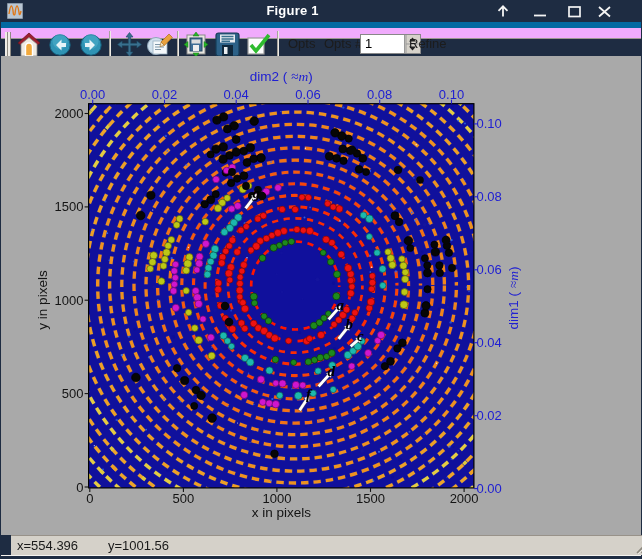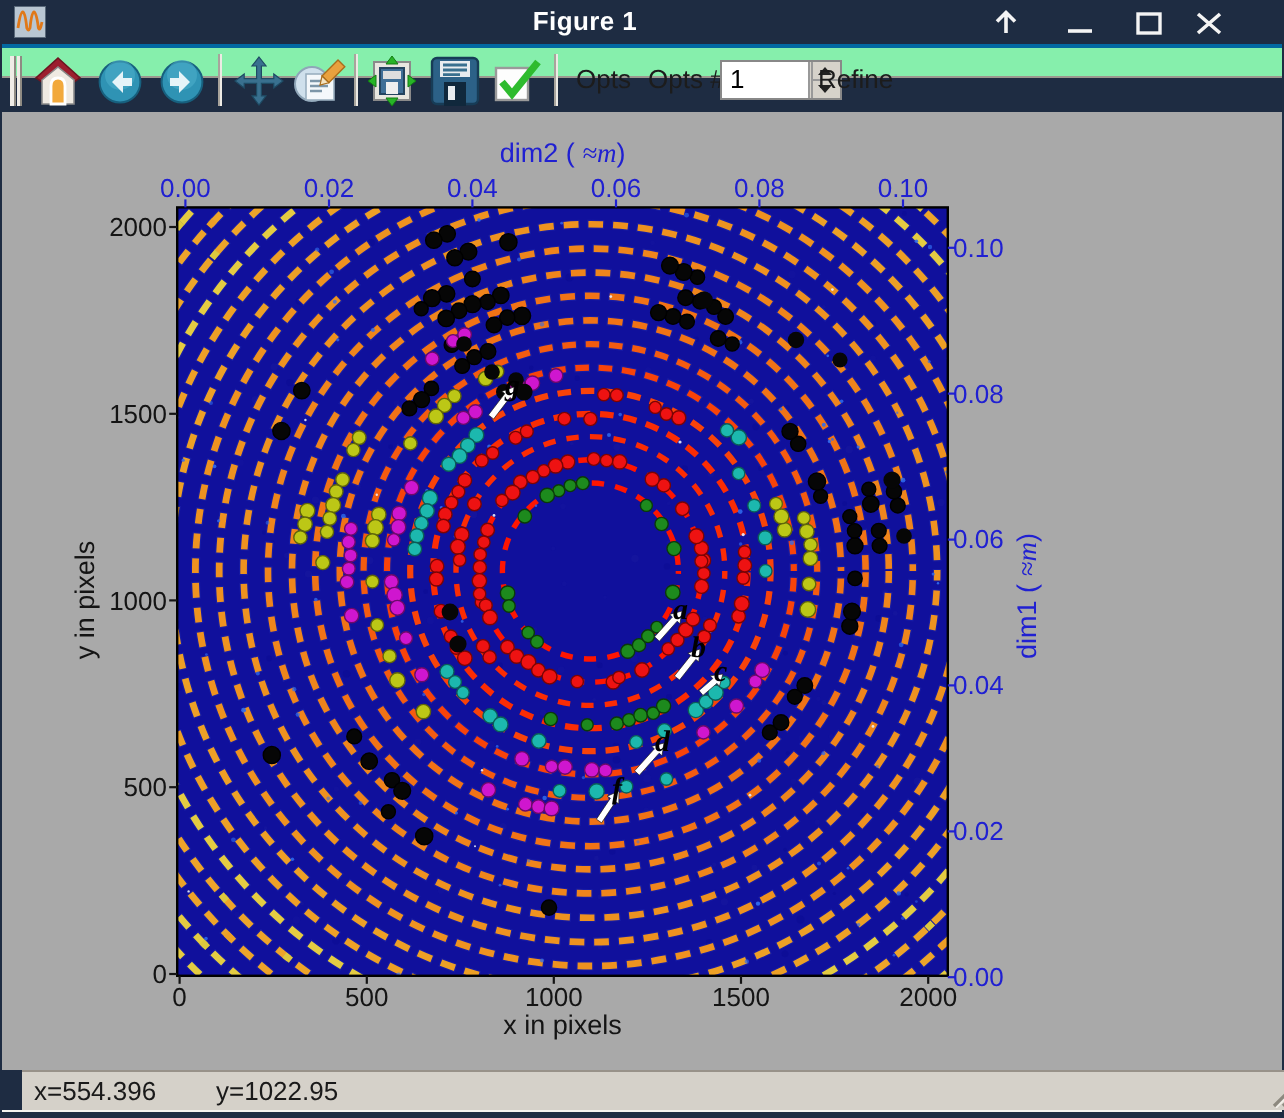--- a/index.html
+++ b/index.html
@@ -1,20 +1,20 @@
 <!DOCTYPE html>
 <html><head>
 <meta charset="utf-8">
 <style>
   html,body{margin:0;padding:0;}
   body{width:642px;height:559px;overflow:hidden;font-family:"Liberation Sans",sans-serif;}
   .win{position:relative;width:642px;height:559px;background:#1e2c42;}
   .titlebar{position:absolute;left:0;top:0;width:642px;height:22px;background:#1e2c42;}
   .title{position:absolute;left:0;top:3px;width:585px;text-align:center;color:#fff;font-size:13px;font-weight:bold;letter-spacing:0.2px;}
-  .toolbar{position:absolute;left:1px;top:22px;width:640px;height:17px;background:#86efac;border-top:2px solid #0369a1;border-bottom:1px solid #9c988f;box-sizing:border-box;}
+  .toolbar{position:absolute;left:1px;top:22px;width:640px;height:17px;background:#f0abfc;border-top:6px solid #0369a1;border-bottom:1px solid #9c988f;box-sizing:border-box;}
   .figure{position:absolute;left:1px;top:56px;width:640px;height:479px;background:#a9a9a9;}
   .statusbar{position:absolute;left:11px;top:535px;width:640px;height:20px;background:#d5d1c9;border-top:1px solid #989289;box-sizing:border-box;color:#1a1a1a;font-size:13px;}
   .statusbar span{position:absolute;top:2px;}
   .whiteline{position:absolute;left:1px;top:555px;width:640px;height:1px;background:#f5f3ef;}
   .tbtext{position:absolute;top:8px;font-size:13px;color:#1c1c1c;}
   .sep{position:absolute;top:3px;width:1px;height:26px;background:#a8a49c;border-right:1px solid #edeae4;}
   .spin{position:absolute;left:359px;top:6px;width:61px;height:20px;background:#fff;border:1px solid #888;box-sizing:border-box;}
   .spin .val{position:absolute;left:4px;top:1px;font-size:13px;color:#000;}
   .spin .btns{position:absolute;right:0;top:0;width:15px;height:18px;background:#d6d2ca;border-left:1px solid #999;}
   .grip{position:absolute;left:4px;top:4px;width:6px;height:25px;
@@ -756,21 +756,21 @@
 <line x1="473.9" y1="123.9" x2="477.9" y2="123.9" stroke="#2020d2" stroke-width="1.1"></line>
 <text x="476.5" y="128.4" font-family="Liberation Sans, sans-serif" font-size="13" fill="#2020d2">0.10</text>
 <text x="281.3" y="517" text-anchor="middle" font-family="Liberation Sans, sans-serif" font-size="13.5" fill="#141414">x in pixels</text>
 <text x="47" y="300" text-anchor="middle" font-family="Liberation Sans, sans-serif" font-size="13.5" fill="#141414" transform="rotate(-90 47 300)">y in pixels</text>
 <text x="281.3" y="81" text-anchor="middle" font-family="Liberation Sans, sans-serif" font-size="13.5" fill="#2020d2">dim2 ( <tspan font-family="Liberation Serif, serif" font-style="italic">≈m</tspan>)</text>
 <text x="518" y="298" text-anchor="middle" font-family="Liberation Sans, sans-serif" font-size="13.5" fill="#2020d2" transform="rotate(-90 518 298)">dim1 ( <tspan font-family="Liberation Serif, serif" font-style="italic">≈m</tspan>)</text>
 </svg>
 
   <div class="statusbar">
     <span style="left:6px">x=554.396</span>
-    <span style="left:97px">y=1022.95</span>
+    <span style="left:97px">y=1001.56</span>
     <svg width="14" height="14" style="position:absolute;right:1px;bottom:1px" viewBox="0 0 14 14">
       <g stroke="#8d897f" stroke-width="1.6">
         <path d="M13 1 L1 13 M13 5.5 L5.5 13 M13 10 L10 13"></path>
       </g>
       <g stroke="#f2f0ea" stroke-width="0.8">
         <path d="M14 2 L2 14 M14 6.5 L6.5 14 M14 11 L11 14"></path>
       </g>
     </svg>
   </div>
   <div class="whiteline"></div>

